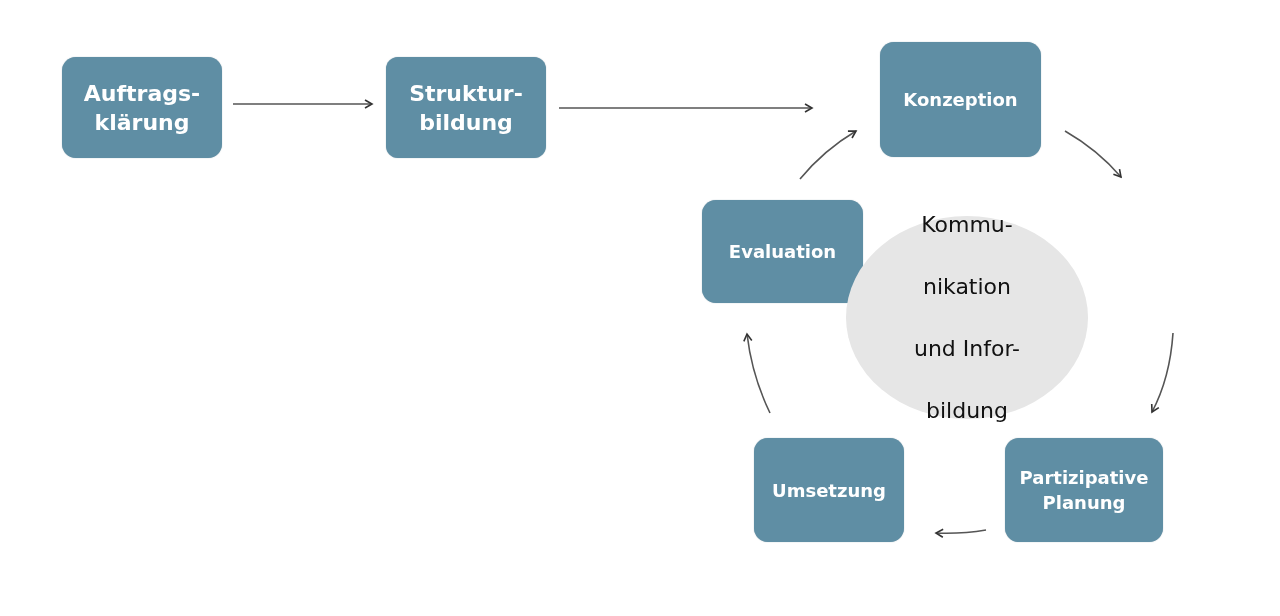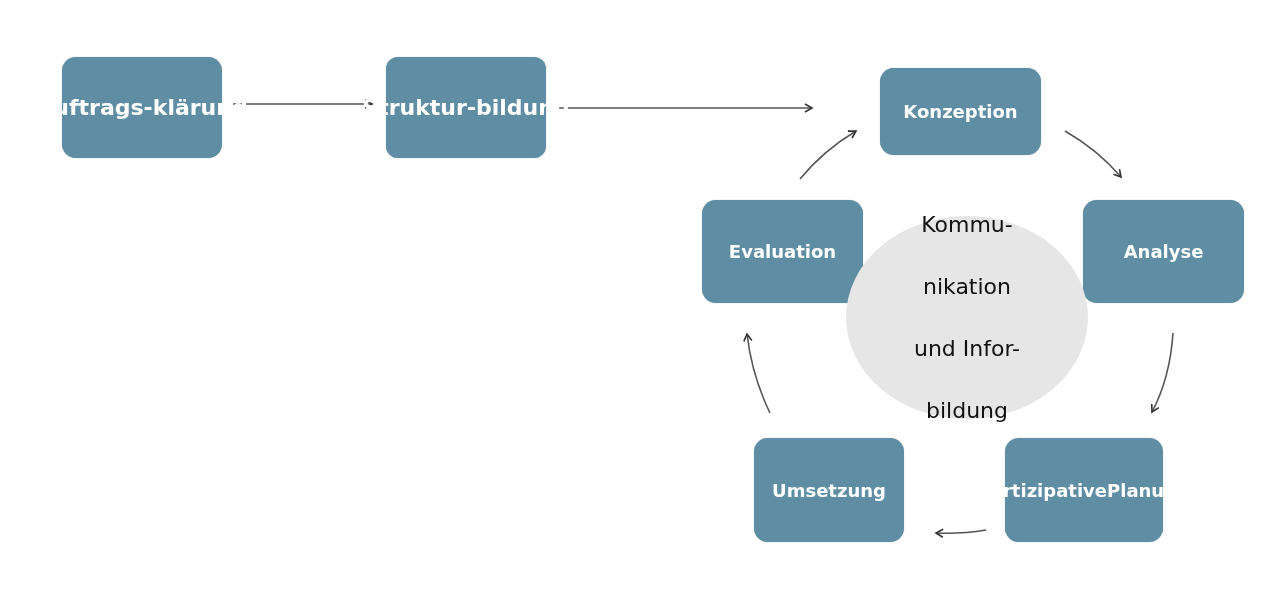--- a/index.html
+++ b/index.html
@@ -23,21 +23,21 @@
     position: absolute;
     left: 0; top: 0;
     width: 1280px; height: 616px;
     pointer-events: none;
   }
   .box {
     position: absolute;
     background: #5f8ea4;
     border-radius: 14px;
     display: flex;
-    flex-direction: row;
+    flex-direction: column;
     align-items: center;
     justify-content: center;
     color: #ffffff;
     text-align: center;
     box-sizing: border-box;
     box-shadow: 0 0 1px rgba(60, 100, 120, 0.6);
   }
   .box .line {
     display: block;
     white-space: nowrap;
@@ -109,27 +109,24 @@
   <div class="box large" style="left:62px; top:57px; width:160px; height:101px;">
     <span class="line">Auftrags-</span>
     <span class="line">klärung</span>
   </div>
 
   <div class="box large" style="left:386px; top:57px; width:160px; height:101px;border-radius:12px;">
     <span class="line">Struktur-</span>
     <span class="line">bildung</span>
   </div>
 
-  <div class="box small" style="left:880px; top:68px; width:161px; height:87px;">
+  <div class="box small" style="left:880px; top:42px; width:161px; height:115px;">
     <span class="line">Konzeption</span>
   </div>
 
-  <div class="box small" style="left:1083px; top:200px; width:161px; height:103px;">
-    <span class="line">Analyse</span>
-  </div>
 
   <div class="box small" style="left:1005px; top:438px; width:158px; height:104px;">
     <span class="line">Partizipative</span>
     <span class="line">Planung</span>
   </div>
 
   <div class="box small" style="left:754px; top:438px; width:150px; height:104px;">
     <span class="line">Umsetzung</span>
   </div>
 

